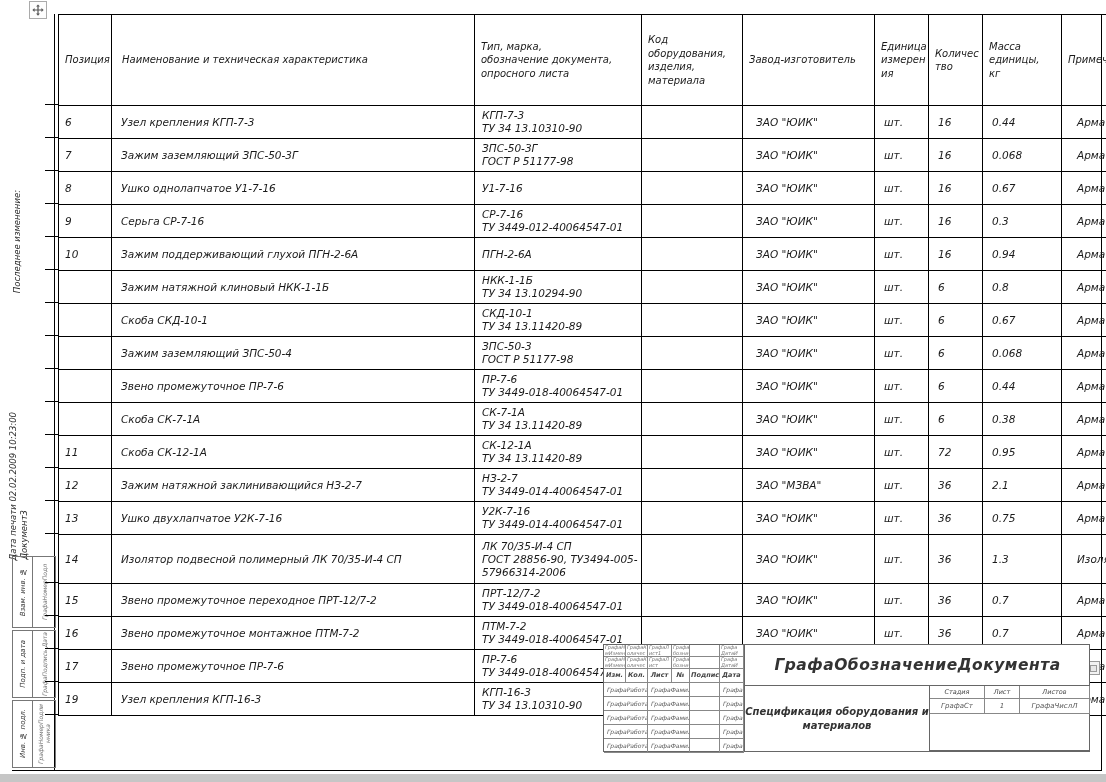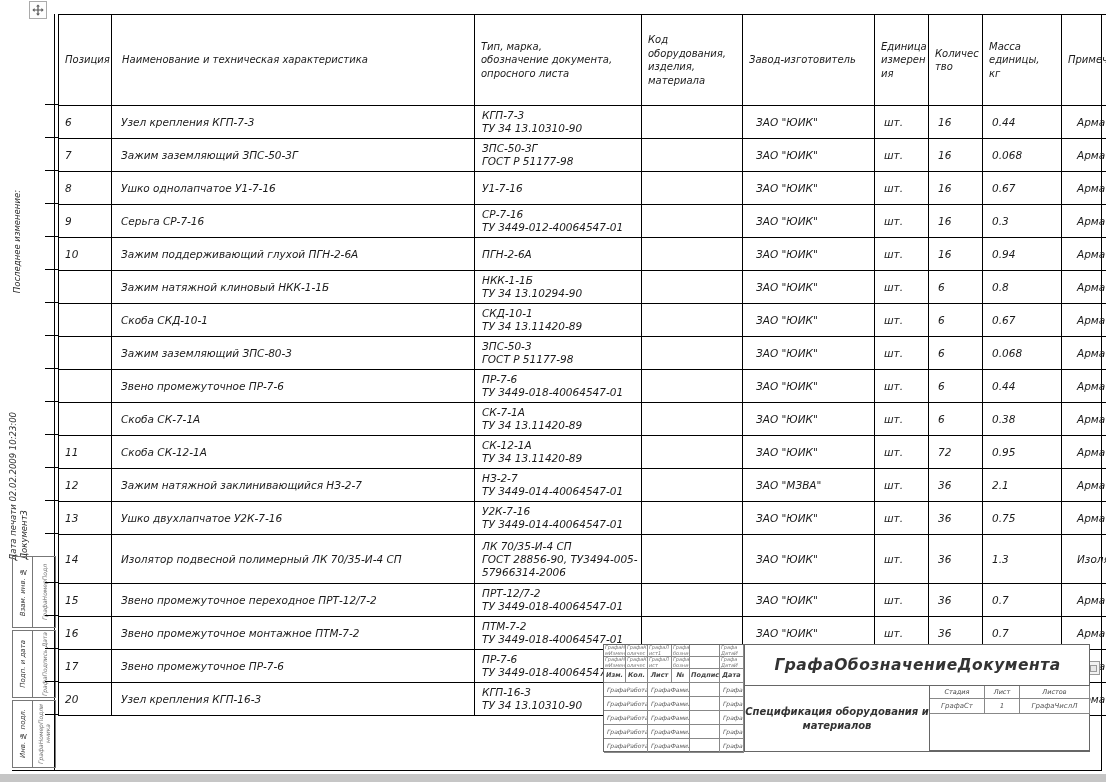--- a/index.html
+++ b/index.html
@@ -205,21 +205,21 @@
           </td>
           <td class="c3 code"></td>
           <td class="c4 mfr">ЗАО "ЮИК"</td>
           <td class="c5 unit">шт.</td>
           <td class="c6 qty">6</td>
           <td class="c7 mass">0.67</td>
           <td class="c8 note">Арматура</td>
         </tr>
         <tr>
           <td class="c0 pos"></td>
-          <td class="c1 name">Зажим заземляющий ЗПС-80-3</td>
+          <td class="c1 name">Зажим заземляющий ЗПС-50-4</td>
           <td class="c2 type">
             <div>ЗПС-50-3</div>
             <div>ГОСТ Р 51177-98</div>
           </td>
           <td class="c3 code"></td>
           <td class="c4 mfr">ЗАО "ЮИК"</td>
           <td class="c5 unit">шт.</td>
           <td class="c6 qty">6</td>
           <td class="c7 mass">0.068</td>
           <td class="c8 note">Арматура</td>
@@ -345,21 +345,21 @@
             <div>ТУ 3449-018-40064547-01</div>
           </td>
           <td class="c3 code"></td>
           <td class="c4 mfr">ЗАО "ЮИК"</td>
           <td class="c5 unit">шт.</td>
           <td class="c6 qty">36</td>
           <td class="c7 mass">0.44</td>
           <td class="c8 note">Арматура</td>
         </tr>
         <tr>
-          <td class="c0 pos">20</td>
+          <td class="c0 pos">19</td>
           <td class="c1 name">Узел крепления КГП-16-3</td>
           <td class="c2 type">
             <div>КГП-16-3</div>
             <div>ТУ 34 13.10310-90</div>
           </td>
           <td class="c3 code"></td>
           <td class="c4 mfr">ОАО "ЮИК"</td>
           <td class="c5 unit">шт.</td>
           <td class="c6 qty">96</td>
           <td class="c7 mass">0.81</td>

